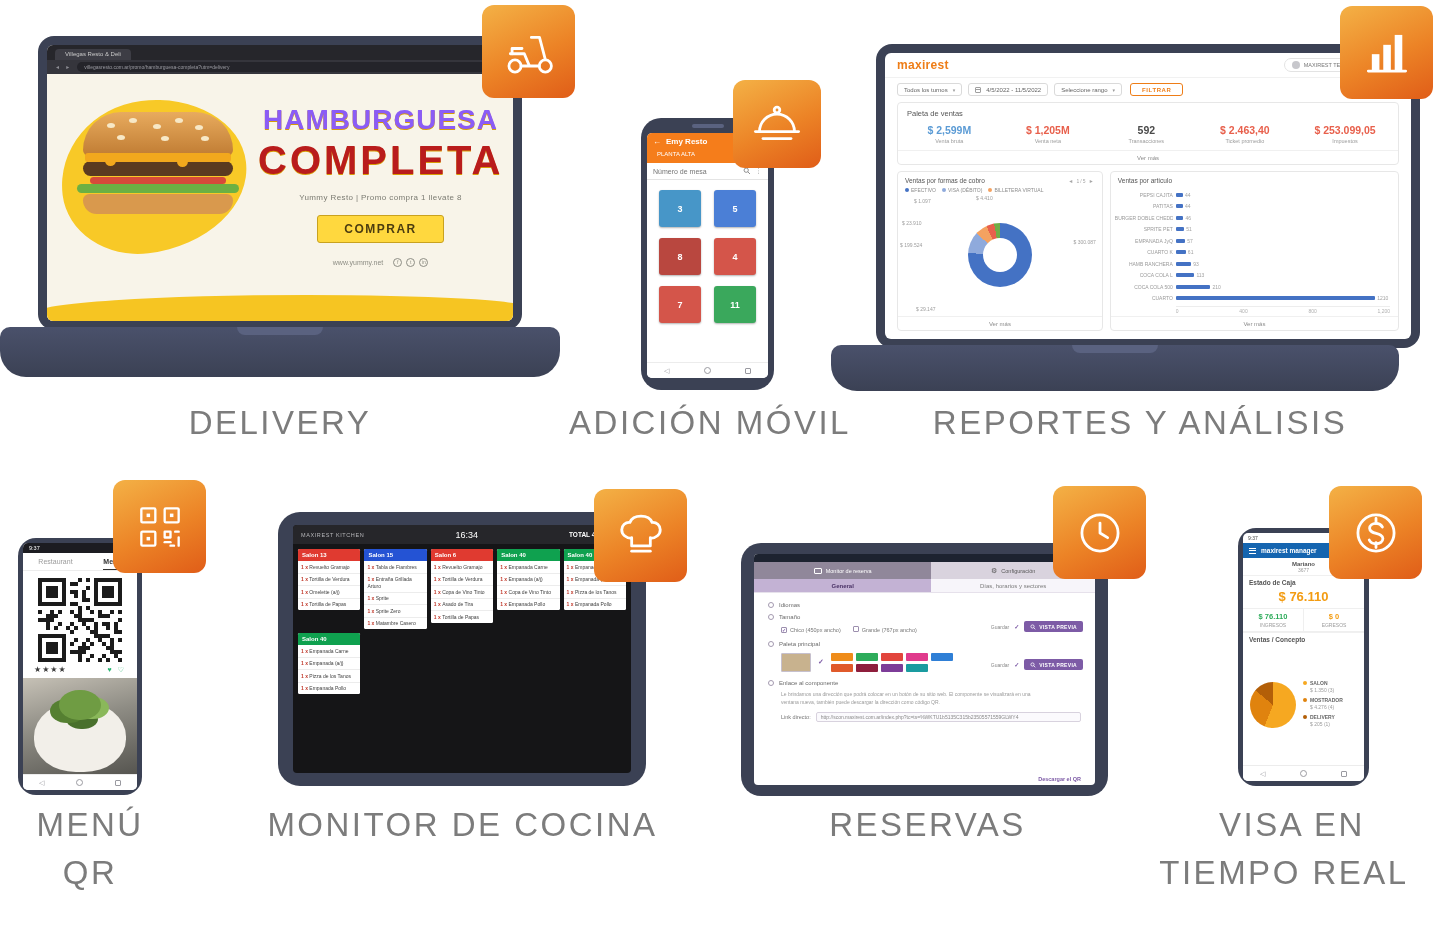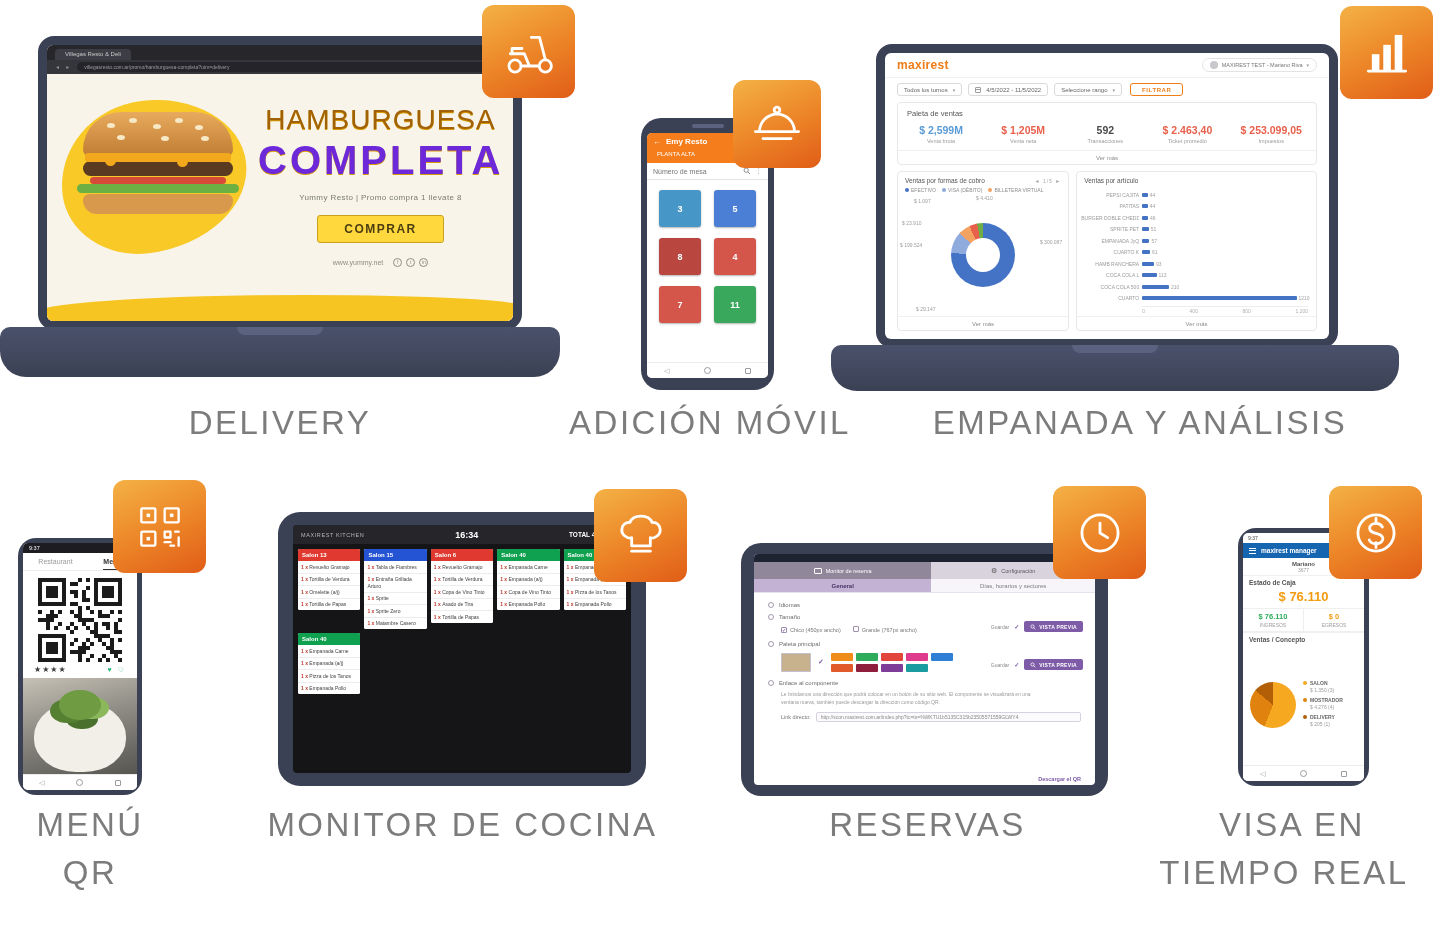--- a/index.html
+++ b/index.html
@@ -32,21 +32,21 @@
 
 .laptop{position:absolute}
 .lap-screen{background:#3b4154;border-radius:16px;padding:9px}
 .lap-inner{width:100%;height:100%;background:#fff;border-radius:6px;overflow:hidden;display:flex;flex-direction:column}
 .lap-base{background:linear-gradient(#4a516b,#3b4154);border-radius:10px 10px 26px 26px;margin-top:-3px;position:relative}
 .lap-base::before{content:"";display:block;width:86px;height:8px;margin:0 auto;background:#5a6280;border-radius:0 0 8px 8px}
 .laptop-delivery{left:38px;top:36px;width:484px}
 .laptop-delivery .lap-screen{width:484px;height:294px}
 .laptop-delivery .lap-base{width:560px;height:50px;margin-left:-38px}
 .laptop-reportes{left:876px;top:44px;width:478px}
-.laptop-reportes .lap-screen{width:462px;height:304px;}
+.laptop-reportes .lap-screen{width:544px;height:304px;}
 .laptop-reportes .lap-base{width:568px;height:46px;margin-left:-45px}
 .phone{position:absolute;background:#3b4154;border-radius:20px;padding:5px}
 .phone-screen{width:100%;height:100%;background:#fff;border-radius:5px;overflow:hidden;display:flex;flex-direction:column;position:relative}
 .tablet{position:absolute;background:#3b4154}
 
 
 .chrome-top{height:15px;background:#26262b;display:flex;align-items:flex-end;padding:0 8px;gap:6px}
 .chrome-tab{background:#3d3d45;color:#c9c9c9;font-size:6px;line-height:11px;height:11px;padding:0 10px;border-radius:4px 4px 0 0;max-width:130px;white-space:nowrap;overflow:hidden}
 .chrome-dots{margin-left:auto;display:flex;gap:3px;align-items:center;padding-bottom:4px}
 .chrome-dots i{width:4px;height:4px;border-radius:50%;background:#7c7c84;display:block}
@@ -58,22 +58,22 @@
 .burger{position:absolute;left:36px;top:38px;width:150px}
 .bun-top{height:44px;background:linear-gradient(#e8ab5e,#c07c33);border-radius:75px 75px 12px 12px;position:relative}
 .bun-top::after{content:"";position:absolute;left:24px;top:11px;width:8px;height:5px;border-radius:50%;background:#f7e8c6;box-shadow:22px -5px 0 #f7e8c6,46px 1px 0 #f7e8c6,68px -5px 0 #f7e8c6,88px 2px 0 #f7e8c6,10px 12px 0 #f7e8c6,54px 13px 0 #f7e8c6,94px 13px 0 #f7e8c6}
 .cheese{height:9px;background:#f2a81d;margin:-3px 2px 0;border-radius:3px;position:relative;z-index:2}
 .cheese::after{content:"";position:absolute;left:20px;bottom:-4px;width:11px;height:7px;background:#f2a81d;border-radius:0 0 6px 6px;box-shadow:72px 1px 0 #f2a81d}
 .patty{height:15px;background:#5a3a20;margin-top:-1px;border-radius:8px}
 .tomato{height:7px;background:#d64a3a;margin:1px 7px 0;border-radius:4px}
 .lettuce{height:9px;background:#6cb043;margin:0 -6px;border-radius:5px}
 .bun-bottom{height:20px;background:#d9994d;margin-top:1px;border-radius:7px 7px 15px 15px}
 .promo{position:absolute;right:10px;top:30px;width:245px;text-align:center}
-.promo-t1{font-size:28px;font-weight:400;color:#a16207;letter-spacing:1px;text-shadow:0 1px 0 #d79b06}
-.promo-t2{font-size:40px;font-weight:800;color:#6d28d9;letter-spacing:3px;margin-top:2px;text-shadow:0 1px 0 #d79b06}
+.promo-t1{font-size:28px;font-weight:700;color:#8b5cf6;letter-spacing:1px;text-shadow:0 1px 0 #d79b06}
+.promo-t2{font-size:40px;font-weight:800;color:#b91c1c;letter-spacing:3px;margin-top:2px;text-shadow:0 1px 0 #d79b06}
 .promo-sub{font-size:8px;color:#7b7b72;margin-top:10px;letter-spacing:.4px}
 .buy-btn{display:inline-block;margin-top:13px;background:#ffd83e;border:1px solid #c9a21f;border-radius:3px;padding:6px 26px;font-size:12px;font-weight:700;color:#4c3d10;letter-spacing:1.5px;cursor:pointer}
 .site-row{margin-top:15px;font-size:7px;color:#8e8e85;display:flex;align-items:center;justify-content:center;gap:10px}
 .socials{display:inline-flex;gap:4px}
 .soc{width:9px;height:9px;border:1px solid #8e8e85;border-radius:50%;font-size:5px;line-height:7px;text-align:center;color:#8e8e85}
 .band{position:absolute;left:-12px;right:-12px;bottom:-10px;height:36px;background:#f6c522;border-radius:100% 80% 0 0/90% 60% 0 0}
 
 
 .phone-adicion{left:641px;top:118px;width:133px;height:272px;padding:15px 6px 12px;border-radius:20px}
 .phone-adicion::before{content:"";position:absolute;top:6px;left:50%;margin-left:-16px;width:32px;height:4px;border-radius:2px;background:#5a6280}
@@ -148,21 +148,21 @@
 .qr-hearts{font-size:7px;color:#2bb673;letter-spacing:2px}
 .qr-photo{flex:1;position:relative;background:linear-gradient(165deg,#c6c1b6,#8e8c84 45%,#565550);overflow:hidden}
 .bowl{position:absolute;left:10%;top:24%;width:80%;height:74%;background:#f2efe9;border-radius:50% 50% 46% 46%}
 .salad{position:absolute;left:32%;top:12%;width:36%;height:32%;background:#6f9c43;border-radius:50%;box-shadow:-12px 6px 0 -3px #557f31,12px 3px 0 -4px #8ab85a,2px 14px 0 -5px #49702c}
 
 
 .tablet-monitor{left:278px;top:512px;width:368px;height:274px;border-radius:22px;padding:13px 15px}
 .km-screen{width:100%;height:100%;background:#151517;border-radius:4px;overflow:hidden;display:flex;flex-direction:column}
 .km-top{height:19px;background:#26262a;display:flex;align-items:center;padding:0 8px;gap:6px;flex:none}
 .km-brand{font-size:5.5px;color:#b5b5b8;letter-spacing:.6px}
-.km-clock{flex:1;text-align:center;font-size:9px;font-weight:700;color:#fff}
+.km-clock{flex:1;text-align:center;font-size:9px;font-weight:400;color:#fff}
 .km-total{font-size:6.5px;font-weight:700;color:#fff}
 .km-page{font-size:5.5px;color:#9e9ea4;cursor:pointer}
 .tickets-grid{flex:1;display:grid;grid-template-columns:repeat(5,1fr);gap:4px;padding:5px;align-content:start;align-items:start}
 .ticket{background:#fff;border-radius:1.5px;overflow:hidden;cursor:pointer}
 .ticket-head{height:12px;line-height:12px;color:#fff;font-size:6px;font-weight:700;padding:0 4px;white-space:nowrap;overflow:hidden}
 .ticket-item{font-size:5px;color:#3f3f3f;padding:2.5px 3px;border-bottom:1px solid #ececec;line-height:1.3}
 .ticket-item:last-child{border-bottom:0}
 .qty{color:#c0392b;font-weight:700}
 
 
@@ -508,21 +508,21 @@
     <div class="lap-base"></div>
   </div>
   <div class="badge b-reportes">
     <svg viewBox="0 0 48 48">
       <path d="M8 39.5h32"></path>
       <rect x="11" y="25" width="6.5" height="14.5" fill="#fff" stroke="none"></rect>
       <rect x="20.8" y="17" width="6.5" height="22.5" fill="#fff" stroke="none"></rect>
       <rect x="30.6" y="8.5" width="6.5" height="31" fill="#fff" stroke="none"></rect>
     </svg>
   </div>
-  <div class="feature-label l-reportes">EMPANADA Y ANÁLISIS</div>
+  <div class="feature-label l-reportes">REPORTES Y ANÁLISIS</div>
 
   <div class="phone phone-qr">
     <div class="phone-screen">
       <div class="qr-status">
         <span>9:37</span>
         <span class="st-ic">
             <i style="height:3px"></i>
             <i style="height:4px"></i>
             <i style="height:5px"></i>
           </span>

